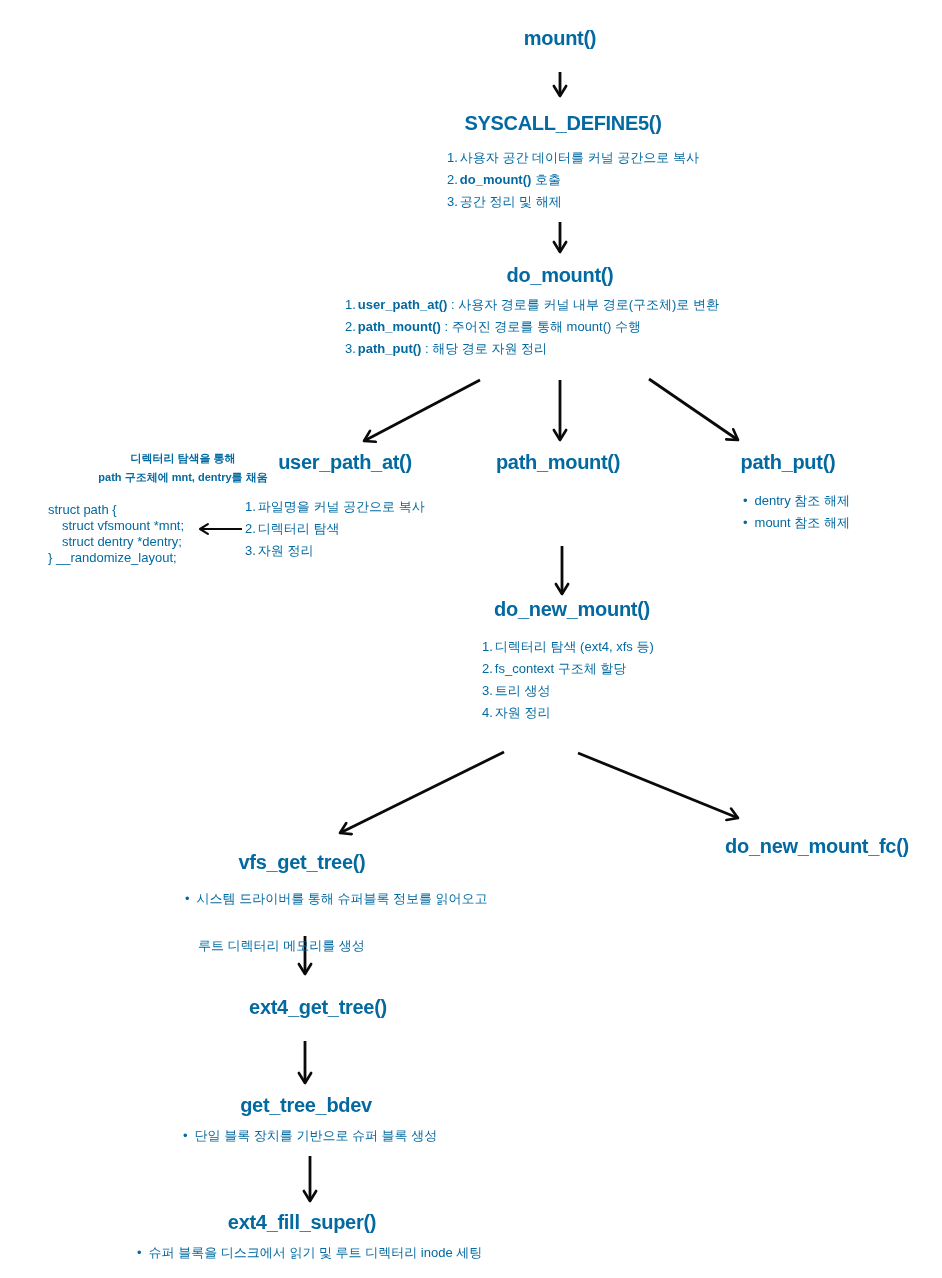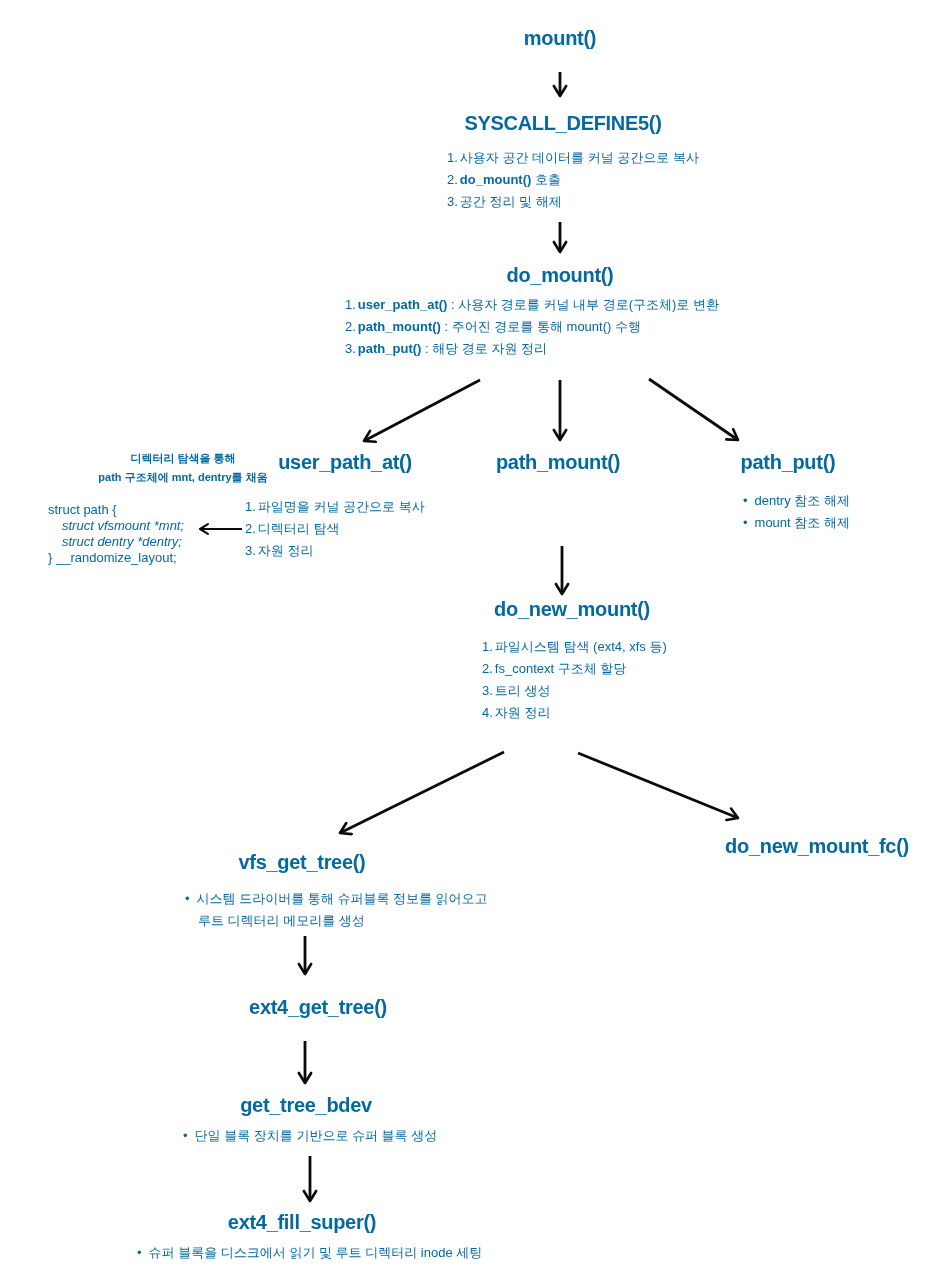--- a/index.html
+++ b/index.html
@@ -21,37 +21,37 @@
   }
   .list{
     position:absolute;
     font-size:13px;
     line-height:22px;
     white-space:nowrap;
   }
   .li b{font-weight:700;}
   .mk{margin-right:2px;}
   .mk.bullet{margin-right:7px;}
-  .cont{padding-left:13px;}
+  .cont{padding-left:13px;margin-top:25px;}
   .note-title{
     position:absolute;
     transform:translateX(-50%);
     font-weight:700;
     font-size:11px;
     line-height:19px;
     text-align:center;
     white-space:nowrap;
   }
   .code{
     position:absolute;
     font-size:13px;
     line-height:16px;
     white-space:nowrap;
   }
-  .code .ind{padding-left:14px;font-style:italic;}
+  .code .ind{padding-left:14px;}
   svg.arrows{
     position:absolute;
     left:0;top:0;
     pointer-events:none;
   }
 </style>
 </head>
 <body>
 
 <div id="canvas">
@@ -115,21 +115,21 @@
   <div class="title" style="left:558px;top:451px">path_mount()</div>
 
   <div class="title" style="left:788px;top:451px">path_put()</div>
   <div class="list" style="left:743px;top:490px">
     <div class="li"><span class="mk bullet">•</span><span>dentry 참조 해제</span></div>
     <div class="li"><span class="mk bullet">•</span><span>mount 참조 해제</span></div>
   </div>
 
   <div class="title" style="left:572px;top:598px">do_new_mount()</div>
   <div class="list" style="left:482px;top:636px">
-    <div class="li"><span class="mk">1.</span><span>파일시스템 탐색 (ext4, xfs 등)</span></div>
+    <div class="li"><span class="mk">1.</span><span>디렉터리 탐색 (ext4, xfs 등)</span></div>
     <div class="li"><span class="mk">2.</span><span>fs_context 구조체 할당</span></div>
     <div class="li"><span class="mk">3.</span><span>트리 생성</span></div>
     <div class="li"><span class="mk">4.</span><span>자원 정리</span></div>
   </div>
 
   <div class="title" style="left:302px;top:851px">vfs_get_tree()</div>
   <div class="list" style="left:185px;top:888px">
     <div class="li"><span class="mk bullet">•</span><span>시스템 드라이버를 통해 슈퍼블록 정보를 읽어오고</span></div>
     <div class="li cont"><span>루트 디렉터리 메모리를 생성</span></div>
   </div>

